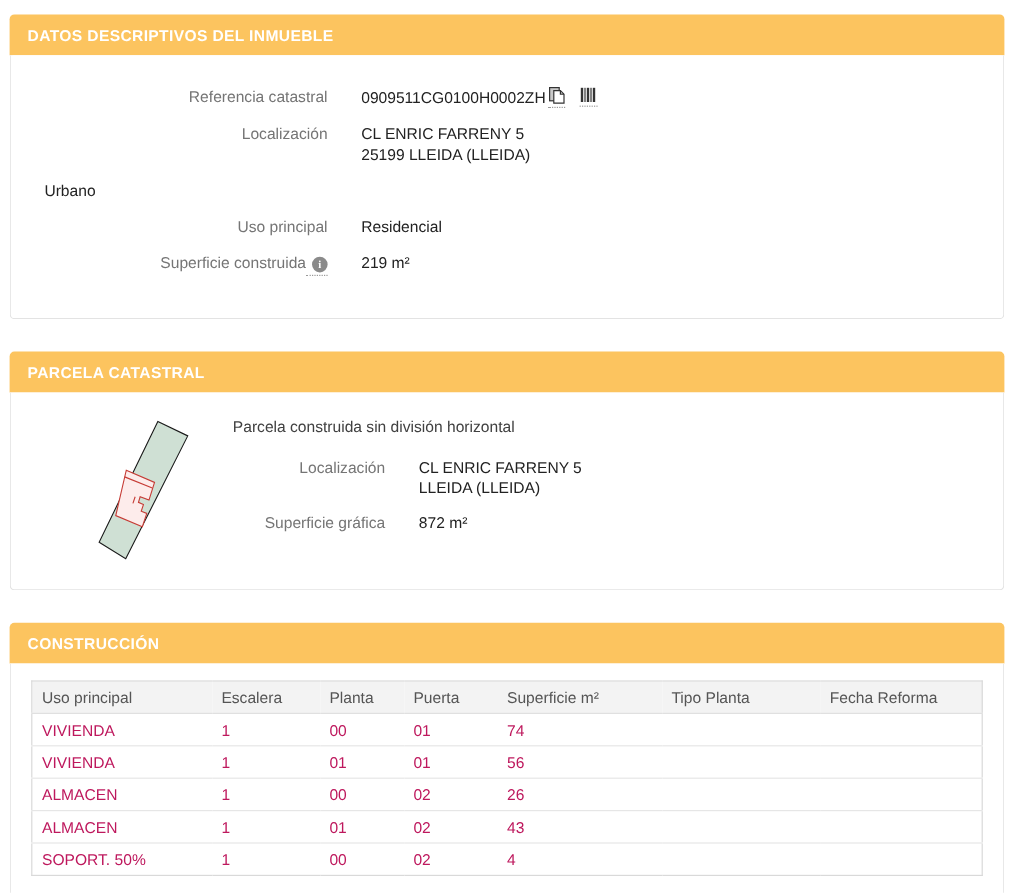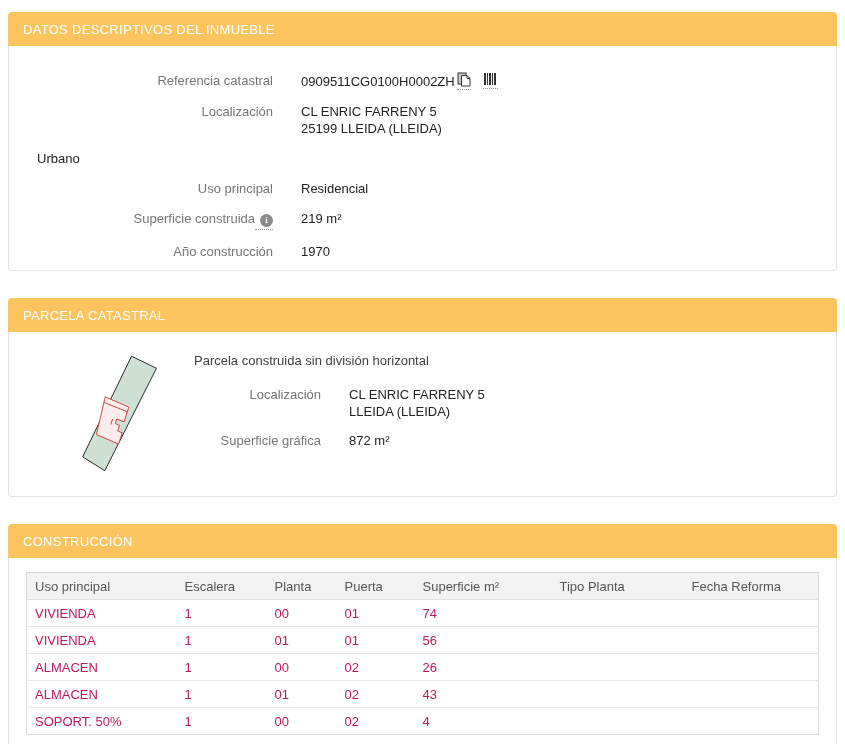--- a/index.html
+++ b/index.html
@@ -9,34 +9,34 @@
     font-family: "Liberation Sans", sans-serif;
     font-size: 13px;
     color: #222222;
     padding: 12px 8px 6px 8px;
     overflow: hidden;
   }
   .section { margin-bottom: 27px; }
   .section-header {
     background: #fcc45f;
     color: #ffffff;
-    font-weight: normal;
+    font-weight: bold;
     font-size: 13px;
     letter-spacing: 0.3px;
     padding: 10px 15px 9px 15px;
     border-radius: 4px 4px 0 0;
   }
   .panel {
     background: #ffffff;
     border: 1px solid #e3e3e3;
     border-top: none;
     border-radius: 0 0 4px 4px;
   }
   
-  .panel-descriptive { padding: 26px 20px 10px 0; }
+  .panel-descriptive { padding: 26px 20px 22px 0; }
   .field-row { display: flex; margin-bottom: 13px; line-height: 17px; }
   .field-label {
     width: 264px; flex: 0 0 264px;
     text-align: right;
     color: #757575;
   }
   .field-value { margin-left: 28px; color: #222222; }
   .ref-line { display: flex; align-items: center; gap: 0; }
   .tip { border-bottom: 1px dotted #999999; padding-bottom: 2px; display: inline-flex; align-items: center; }
   .icon-btn { cursor: pointer; margin-left: 2px; }
@@ -128,24 +128,20 @@
 
     <div class="field-row">
       <div class="field-label">
         <span>Superficie construida</span><span class="tip">
             <span class="info-icon">i</span>
           </span>
       </div>
       <div class="field-value">219 m²</div>
     </div>
 
-    <div class="field-row" style="margin-bottom:0">
-      <div class="field-label">Año construcción</div>
-      <div class="field-value">1970</div>
-    </div>
 
   </div>
 </div>
 
 <div class="section">
   <div class="section-header">PARCELA CATASTRAL</div>
   <div class="panel panel-parcela">
 
     <div class="parcel-map">
       <svg width="120" height="128" viewBox="0 0 130 135">

